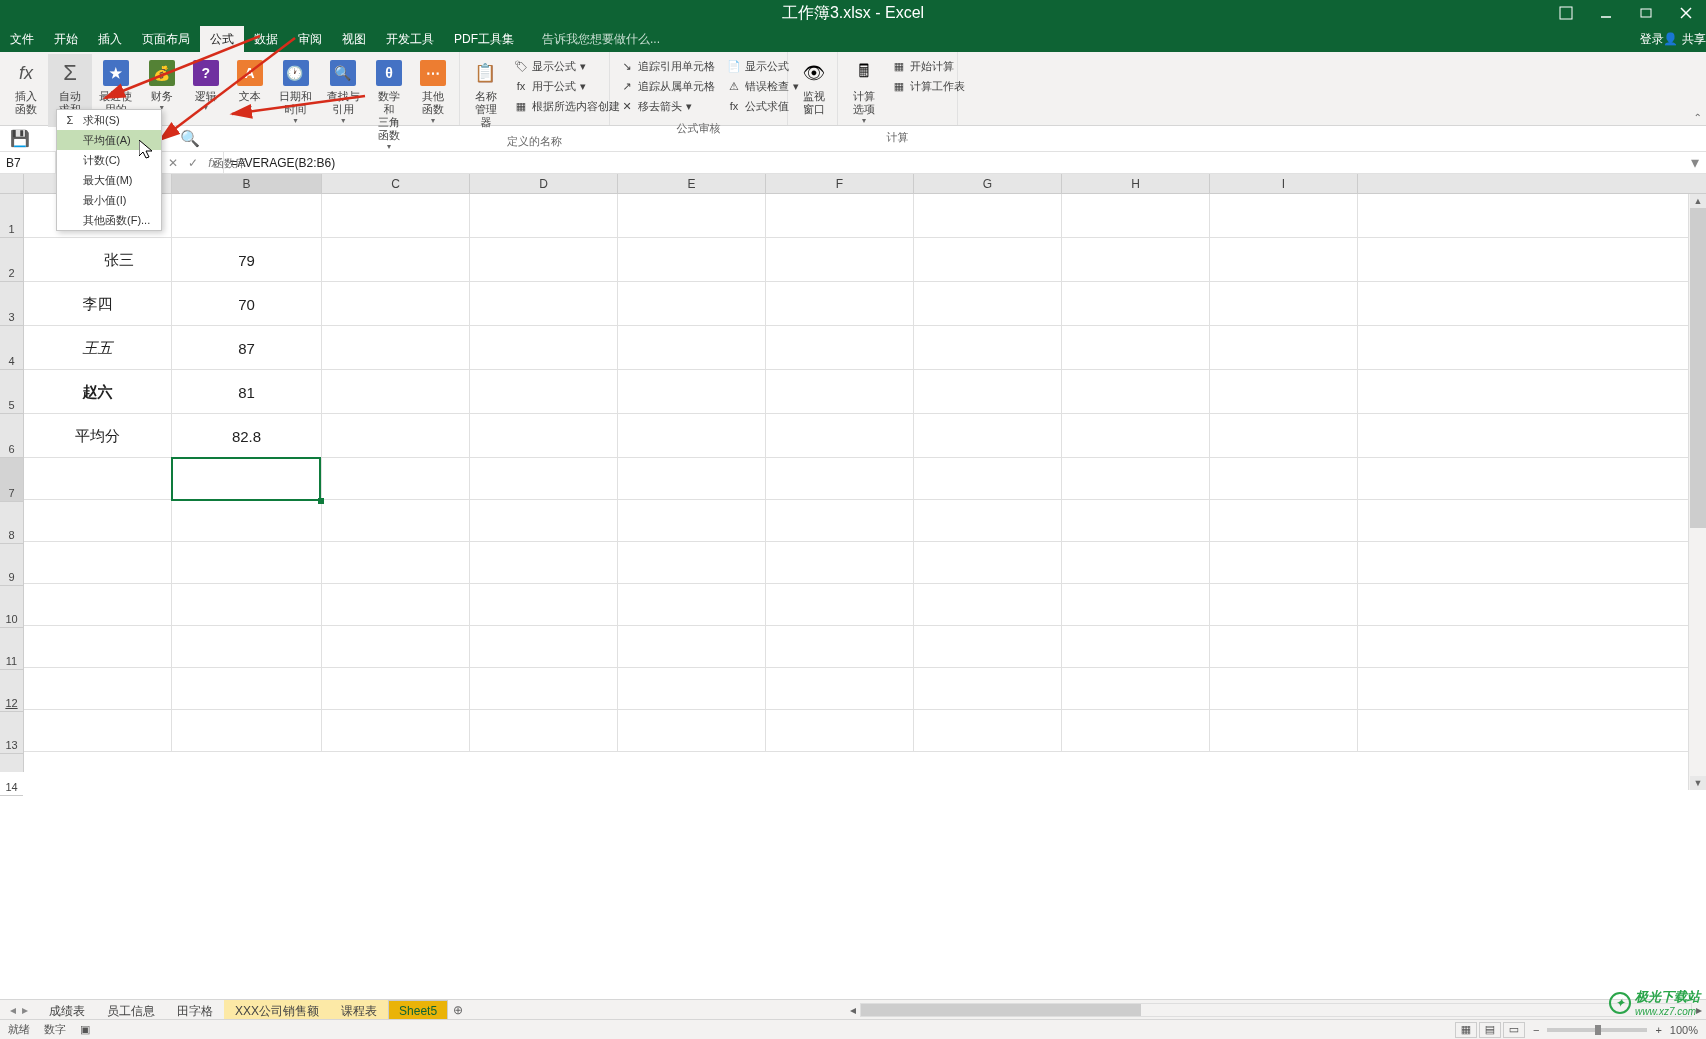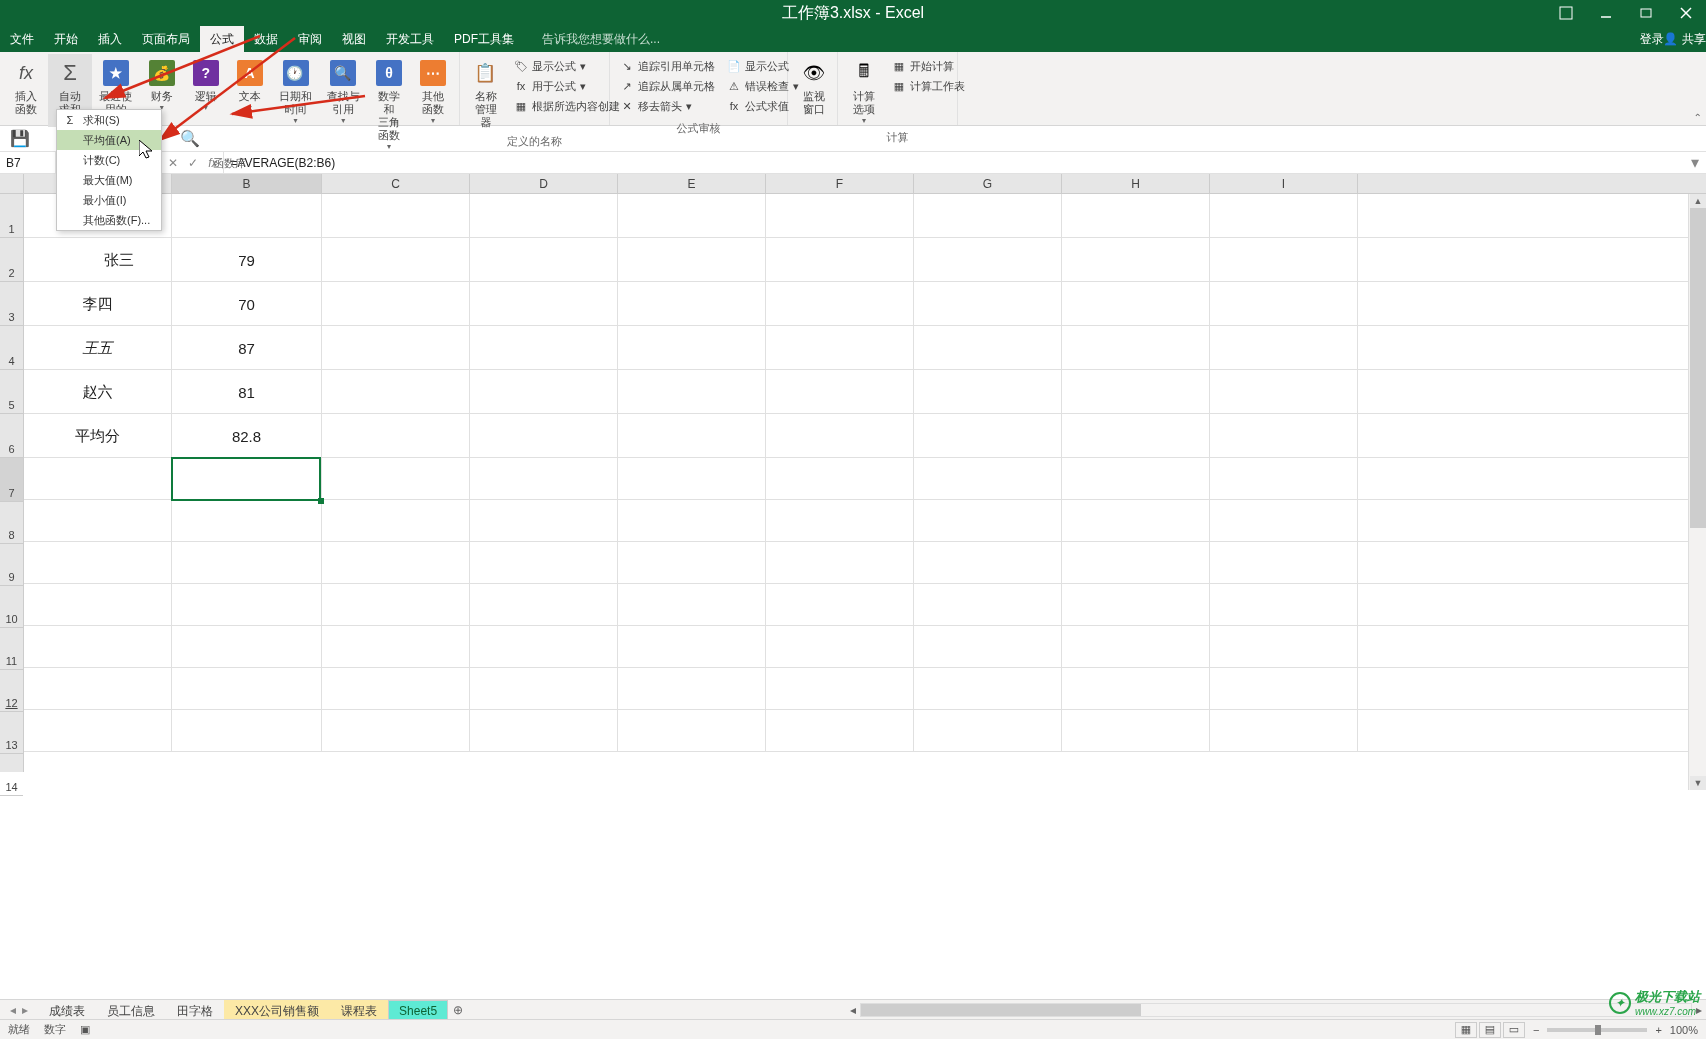--- a/index.html
+++ b/index.html
@@ -68,21 +68,21 @@
 .dropdown-item:hover, .dropdown-item.hovered { background: #c5deb5; }
 .dropdown-item .di-icon { position: absolute; left: 6px; width: 14px; height: 14px; display: flex; align-items: center; justify-content: center; }
 
 
 .arrow-svg { position: absolute; pointer-events: none; z-index: 50; }
 
 
 .sheet-tabs-row { position: absolute; left: 0; right: 0; bottom: 20px; height: 20px; background: #f3f2f1; border-top: 1px solid #d6d6d6; display: flex; align-items: center; font-size: 12px; }
 .tab-nav { display: flex; gap: 6px; padding: 0 10px; color: #888; }
 .sheet-tab { padding: 0 10px; height: 20px; line-height: 20px; border: 1px solid transparent; cursor: pointer; color: #444; }
-.sheet-tab.active { background: #5eead4; border: 1px solid #ccc; border-bottom: 1px solid #fff; color: #0e6334; font-weight: 500; }
+.sheet-tab.active { background: #eab308; border: 1px solid #ccc; border-bottom: 1px solid #fff; color: #0e6334; font-weight: 500; }
 .sheet-tab.highlight { background: #fce9a6; }
 .add-sheet { width: 20px; text-align: center; color: #666; cursor: pointer; }
 .hscroll-stub { margin-left: auto; width: 860px; height: 16px; background: #f3f2f1; display: flex; align-items: center; }
 .hscroll-stub .track { flex: 1; height: 14px; background: #f3f2f1; border: 1px solid #dedede; position: relative; }
 .hscroll-stub .thumb { position: absolute; left: 0; width: 280px; height: 12px; background: #cdcdcd; }
 
 
 .statusbar { position: absolute; left: 0; right: 0; bottom: 0; height: 20px; background: #f3f2f1; border-top: 1px solid #d6d6d6; display: flex; align-items: center; font-size: 11px; color: #555; padding: 0 8px; }
 .statusbar .sb-right { margin-left: auto; display: flex; align-items: center; gap: 8px; }
 .view-btns { display: flex; gap: 2px; }
@@ -395,21 +395,21 @@
         <div class="cell" style="width: 150px; height: 44px;">87</div>
         <div class="cell" style="width: 148px; height: 44px;"></div>
         <div class="cell" style="width: 148px; height: 44px;"></div>
         <div class="cell" style="width: 148px; height: 44px;"></div>
         <div class="cell" style="width: 148px; height: 44px;"></div>
         <div class="cell" style="width: 148px; height: 44px;"></div>
         <div class="cell" style="width: 148px; height: 44px;"></div>
         <div class="cell" style="width: 148px; height: 44px;"></div>
       </div>
       <div class="cell-row" style="height: 44px;">
-        <div class="cell" style="width: 148px; height: 44px;">赵六</div>
+        <div class="cell" style="width: 148px; height: 44px; font-weight: bold;">赵六</div>
         <div class="cell" style="width: 150px; height: 44px;">81</div>
         <div class="cell" style="width: 148px; height: 44px;"></div>
         <div class="cell" style="width: 148px; height: 44px;"></div>
         <div class="cell" style="width: 148px; height: 44px;"></div>
         <div class="cell" style="width: 148px; height: 44px;"></div>
         <div class="cell" style="width: 148px; height: 44px;"></div>
         <div class="cell" style="width: 148px; height: 44px;"></div>
         <div class="cell" style="width: 148px; height: 44px;"></div>
       </div>
       <div class="cell-row" style="height: 44px;">

